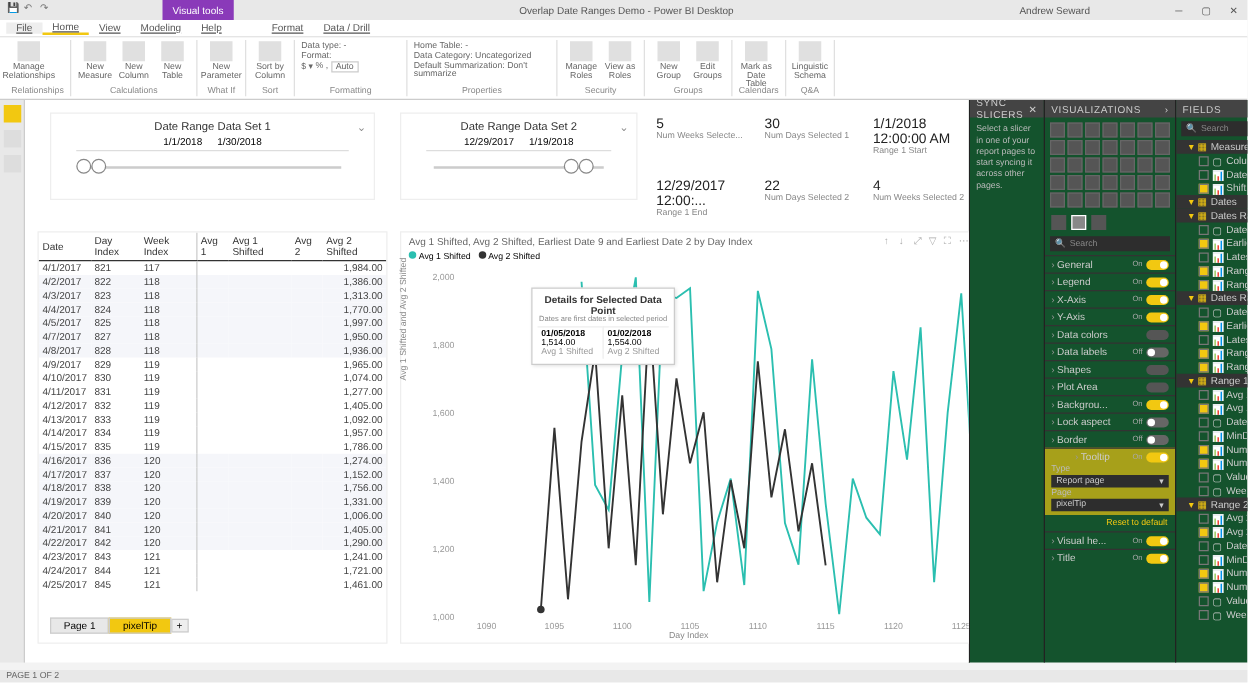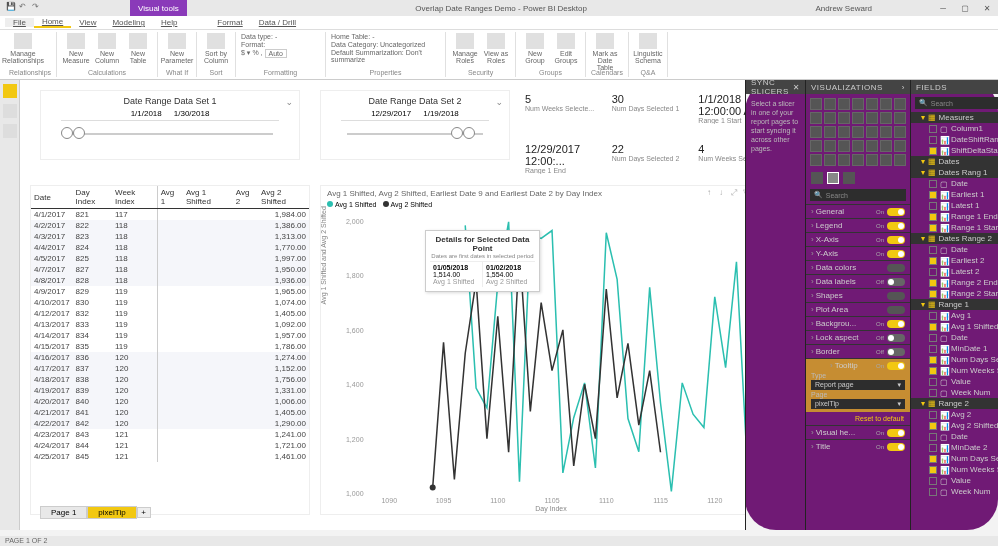--- a/index.html
+++ b/index.html
@@ -54,21 +54,21 @@
 .ylabel { position: absolute; left: 2px; top: 50%; transform: rotate(-90deg) translateX(50%); transform-origin: left; font-size: 7px; color: #888; white-space: nowrap; }
 .xlabel { position: absolute; bottom: 2px; left: 50%; transform: translateX(-50%); font-size: 7px; color: #888; }
 .tooltip { position: absolute; left: 78px; top: 14px; width: 115px; background: #fff; border: 1px solid #ccc; box-shadow: 1px 1px 3px rgba(0,0,0,0.15); padding: 4px; font-size: 7px; z-index: 5; }
 .tooltip .tt-title { font-weight: bold; font-size: 8px; text-align: center; color:#333; }
 .tooltip .tt-sub { font-size: 6px; color: #888; text-align: center; margin-bottom: 2px; }
 .tooltip .tt-cols { display: flex; }
 .tooltip .tt-col { flex: 1; border-top: 1px solid #eee; padding: 2px 3px; }
 .tooltip .tt-col + .tt-col { border-left: 1px solid #eee; }
 .chart-icons { position: absolute; right: 4px; top: 2px; display: flex; gap: 2px; }
 .chart-icons span { width: 10px; height: 10px; color: #aaa; font-size: 8px; cursor: pointer; }
-.rightpanes { width: 253px; display: flex; background: #701a75; color: #ccc; font-size: 8px; border-radius: 31px; }
+.rightpanes { width: 223px; display: flex; background: #14532d; color: #ccc; font-size: 8px; }
 .pane { flex: 1; border-left: 1px solid #222; display: flex; flex-direction: column; }
 .pane-hdr { height: 14px; background: #444; display: flex; align-items: center; justify-content: space-between; padding: 0 5px; font-size: 8px; letter-spacing: 0.5px; }
 .pane-hdr .x { cursor: pointer; color: #ccc; }
 .sync-body { padding: 5px; font-size: 7px; color: #bbb; line-height: 1.3; }
 .viz-grid { display: grid; grid-template-columns: repeat(7, 12px); gap: 2px; padding: 4px; }
 .viz-grid span { width: 12px; height: 12px; background: #555; border: 1px solid #666; cursor: pointer; }
 .search { margin: 3px 4px; background: #2d2d2d; padding: 2px 4px; color: #888; font-size: 7px; display: flex; align-items: center; gap: 3px; }
 .format-section { padding: 2px 5px; display: flex; align-items: center; justify-content: space-between; border-top: 1px solid #333; cursor: pointer; }
 .format-section .chev { color: #999; margin-right: 2px; }
 .toggle { width: 18px; height: 8px; background: #666; border-radius: 4px; position: relative; margin-left: 3px; }
@@ -78,21 +78,21 @@
 .off-on { font-size: 6px; color: #aaa; margin-left: auto; }
 .highlighted { background: #f2c811aa; padding-left: 24px; }
 .dropdown-slim { background:#2d2d2d; margin:1px 5px; padding:1px 4px; font-size:7px; color:#ccc; display:flex; justify-content:space-between; cursor:pointer; }
 .reset { color:#f2c811; font-size:7px; text-align:right; padding:3px 6px; cursor:pointer; }
 .fields-body { overflow-y: auto; flex: 1; }
 .fld-table { padding: 1px 4px 1px 10px; background: #333; cursor: pointer; display:flex; align-items:center; gap:3px; }
 .fld-col { padding: 1px 4px 1px 18px; display: flex; align-items: center; gap: 3px; cursor: pointer; }
 .fld-col .cb { width: 8px; height: 8px; border: 1px solid #777; }
 .fld-col .cb.checked { background: #f2c811; }
 .fld-col .ico { width: 8px; height: 8px; display:inline-block; }
-.pagetabs { position: absolute; left: 20px; bottom: 10px; height: 16px; display: flex; align-items: center; font-size: 8px; }
+.pagetabs { position: absolute; left: 20px; bottom: 22px; height: 16px; display: flex; align-items: center; font-size: 8px; }
 .pagetabs .tab { padding: 1px 10px; background: #e8e8e8; border: 1px solid #ccc; cursor: pointer; }
 .pagetabs .tab.active { background: #f2c811; }
 .pagetabs .add { width: 14px; text-align: center; cursor: pointer; border:1px solid #ccc; background:#eee; }
 .statusbar { position: absolute; bottom: 0; left: 0; right: 0; height: 10px; background: #e8e8e8; font-size: 7px; color: #666; padding-left: 5px; line-height: 10px; }
 </style>
 </head>
 <body>
 
 <div class="titlebar">
   <div class="qat">
@@ -390,20 +390,29 @@
               <td class="num">1,965.00</td>
             </tr>
             <tr>
               <td>4/10/2017</td>
               <td>830</td>
               <td class="vline">119</td>
               <td class="num"></td>
               <td class="num"></td>
               <td class="num"></td>
               <td class="num">1,074.00</td>
+            </tr>
+            <tr>
+              <td>4/11/2017</td>
+              <td>831</td>
+              <td class="vline">119</td>
+              <td class="num"></td>
+              <td class="num"></td>
+              <td class="num"></td>
+              <td class="num">1,277.00</td>
             </tr>
             <tr>
               <td>4/12/2017</td>
               <td>832</td>
               <td class="vline">119</td>
               <td class="num"></td>
               <td class="num"></td>
               <td class="num"></td>
               <td class="num">1,405.00</td>
             </tr>

